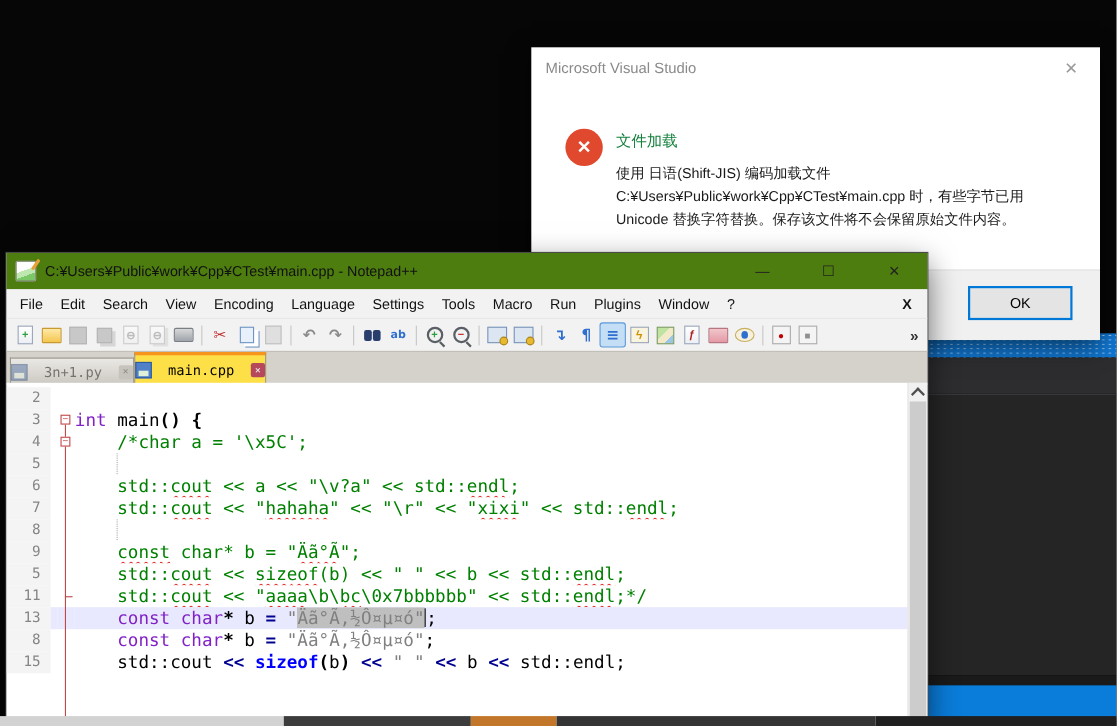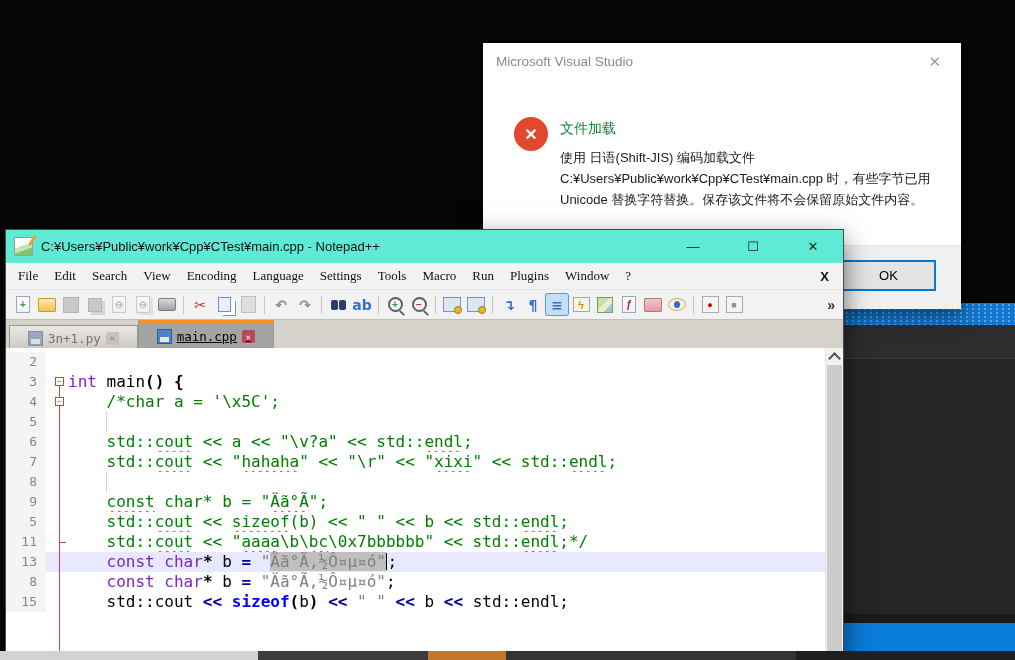--- a/index.html
+++ b/index.html
@@ -8,37 +8,37 @@
   
   .vs-fragment{position:absolute;left:760px;top:303px;width:255px;height:357px;z-index:1;}
   .vs-dotbar{height:22px;background-color:var(--vs-dot-blue);
     background-image:radial-gradient(rgba(195,228,255,.85) .8px,transparent 1px);background-size:6px 4px;}
   .vs-frame{height:33px;background:#2D2D30;}
   .vs-editorarea{height:255px;background:#252526;border-top:1px solid #3A3A3E;}
   .vs-darkline{height:9px;background:#1A1A1A;}
   .vs-statusbar{height:30px;background:var(--vs-blue);}
   .vs-below{height:8px;background:#0D0D0D;}
   
-  .vs-dialog{position:absolute;left:483px;top:43px;width:478px;height:266px;background:#FFF;
+  .vs-dialog{position:absolute;left:483px;top:43px;width:517px;height:266px;background:#FFF;
     z-index:2;box-shadow:0 6px 20px rgba(0,0,0,.55);}
   .vsd-title{position:absolute;left:13px;top:11px;font-size:13.5px;color:#8A8A8A;}
   .vsd-close{position:absolute;right:16px;top:8px;color:#9A9A9A;font-size:15px;padding:2px 4px;cursor:default;}
   .err-icon{position:absolute;left:31px;top:74px;width:34px;height:34px;border-radius:50%;
     background:var(--error-red);color:#FFF;font-weight:bold;font-size:16px;
     display:flex;align-items:center;justify-content:center;}
   .vsd-heading{position:absolute;left:77px;top:77px;font-size:14px;color:#15803d;}
   .vsd-msg{position:absolute;left:77px;top:104px;font-size:13px;color:#1A1A1A;line-height:21px;}
   .vsd-footer{position:absolute;left:0;right:0;bottom:0;height:63px;background:#F0F0F0;border-top:1px solid #E2E2E2;}
   .ok-btn{position:absolute;right:25px;top:14px;width:95px;height:31px;background:#E4E4E4;
     border:2px solid var(--focus-blue);font-size:13px;color:#000;
     display:flex;align-items:center;justify-content:center;box-sizing:border-box;}
   
   .npp{position:absolute;left:6px;top:230px;width:837px;height:430px;background:#F2F2F2;z-index:3;
     box-shadow:0 0 0 1px #4A4A4A,0 10px 26px rgba(0,0,0,.6);}
-  .npp-titlebar{height:33px;background:#5eead4;display:flex;align-items:center;padding-left:8px;}
+  .npp-titlebar{height:33px;background:#4d7c0f;display:flex;align-items:center;padding-left:8px;}
   .npp-appicon{width:17px;height:17px;background:linear-gradient(160deg,#FDFDFD 45%,#BFE8B0 45%,#BFE8B0 68%,#7CC868 68%);
     border:1px solid #9A9A9A;border-radius:2px;position:relative;margin-right:8px;flex:none;}
   .npp-appicon::after{content:"";position:absolute;right:-2px;top:-3px;width:3px;height:11px;background:#E8A03C;
     transform:rotate(35deg);border-radius:1px;}
   .npp-title{font-size:13px;color:#111;white-space:nowrap;}
   .npp-winbtns{margin-left:auto;display:flex;height:100%;}
   .wb{width:60px;height:100%;display:flex;align-items:center;justify-content:center;font-size:13px;color:#222;}
   .npp-menubar{height:26px;background:#F2F2F2;display:flex;align-items:center;padding-left:4px;font-size:13px;color:#111;}
   .menu-item{padding:3px 8px;}
   .menu-x{margin-left:auto;margin-right:14px;font-weight:bold;font-size:13px;color:#111;}
@@ -67,24 +67,24 @@
     position:absolute;right:-2px;bottom:-3px;}
   .b-winflash{width:15px;height:13px;background:#F8F4E0;border:1px solid #9AA7BC;font-size:11px;font-weight:bold;}
   .b-map{width:14px;height:14px;border:1px solid #7A9A60;
     background:linear-gradient(135deg,#BFE3A0 0 40%,#F2E9C8 40% 70%,#9CC6E8 70%);}
   .b-folderpink{width:16px;height:12px;background:linear-gradient(#F2C6CC,#E39AA6);border:1px solid #B87682;border-radius:1px;}
   .b-eye{width:16px;height:11px;background:#F6F0DC;border:1px solid #C8B060;border-radius:50%;position:relative;}
   .b-eye::after{content:"";position:absolute;left:5px;right:5px;top:2px;bottom:2px;background:#2F6FD0;border-radius:50%;}
   .b-box{width:15px;height:15px;background:#F4F4F4;border:1px solid #AAA;font-size:9px;}
   
   .npp-tabbar{height:30px;background:#D5D2CB;display:flex;align-items:flex-end;padding-left:3px;border-top:1px solid #C2BFB8;}
-  .tab{height:25px;display:flex;align-items:center;gap:5px;padding:0 18px;border:1px solid #9A978F;border-bottom:none;
+  .tab{height:25px;display:flex;align-items:center;gap:15px;padding:0 0;border:1px solid #9A978F;border-bottom:none;
     background:linear-gradient(#EAE8E4,#CBC8C1);font-family:"DejaVu Sans Mono",monospace;font-size:12.5px;color:#76736D;
     box-sizing:border-box;}
-  .tab.active{height:30px;background:#a3a3a3;border-top:3px solid var(--tab-accent);color:#000;text-decoration:underline;}
+  .tab.active{height:30px;background:#fde047;border-top:3px solid var(--tab-accent);color:#000;}
   .tab-floppy{width:13px;height:13px;background:#4F80C8;border:1px solid #2F5A9A;position:relative;flex:none;}
   .tab-floppy::after{content:"";position:absolute;left:2px;right:2px;bottom:1px;height:5px;background:#DFF0D8;}
   .tab-floppy.dim{opacity:.55;filter:grayscale(.4);}
   .tab-x{width:13px;height:13px;display:flex;align-items:center;justify-content:center;font-size:8.5px;
     background:#C6C3BC;color:#8A8780;border-radius:2px;flex:none;}
   .tab-x.act{background:#B5495B;color:#FFF;}
   
   .npp-editor{position:absolute;left:0;right:0;top:118px;bottom:0;background:#FFF;overflow:hidden;}
   .ed-lines{position:absolute;left:0;top:4px;right:17px;bottom:0;}
   .ed-row{display:flex;height:20px;position:relative;}
@@ -146,21 +146,21 @@
   <div class="npp-titlebar">
     <span class="npp-appicon"></span>
     <span class="npp-title">C:¥Users¥Public¥work¥Cpp¥CTest¥main.cpp - Notepad++</span>
     <span class="npp-winbtns">
         <span class="wb">—</span>
         <span class="wb">☐</span>
         <span class="wb">✕</span>
       </span>
   </div>
   <div class="npp-menubar">
-    <span style="display:flex;align-items:flex-end;font-family:Liberation Serif, serif;">
+    <span style="display:flex;align-items:flex-end;">
         <span class="menu-item">File</span>
         <span class="menu-item">Edit</span>
         <span class="menu-item">Search</span>
         <span class="menu-item">View</span>
         <span class="menu-item">Encoding</span>
         <span class="menu-item">Language</span>
         <span class="menu-item">Settings</span>
         <span class="menu-item">Tools</span>
         <span class="menu-item">Macro</span>
         <span class="menu-item">Run</span>
@@ -208,21 +208,21 @@
           <i class="b-plain" style="color: rgb(138, 138, 138);">↶</i>
         </span>
         <span class="tb">
           <i class="b-plain" style="color: rgb(138, 138, 138);">↷</i>
         </span>
         <span class="tb-sep"></span>
         <span class="tb">
           <i class="b-binoc"></i>
         </span>
         <span class="tb">
-          <i class="b-plain" style="color: rgb(47, 111, 208); font-size: 14px; text-align: center;">ab</i>
+          <i class="b-plain" style="color: rgb(47, 111, 208); font-size: 10px; text-align: center;">ab</i>
         </span>
         <span class="tb-sep"></span>
         <span class="tb">
           <i class="b-mag" style="color: rgb(47, 158, 63);">+</i>
         </span>
         <span class="tb">
           <i class="b-mag" style="color: rgb(192, 48, 48);">−</i>
         </span>
         <span class="tb-sep"></span>
         <span class="tb">

